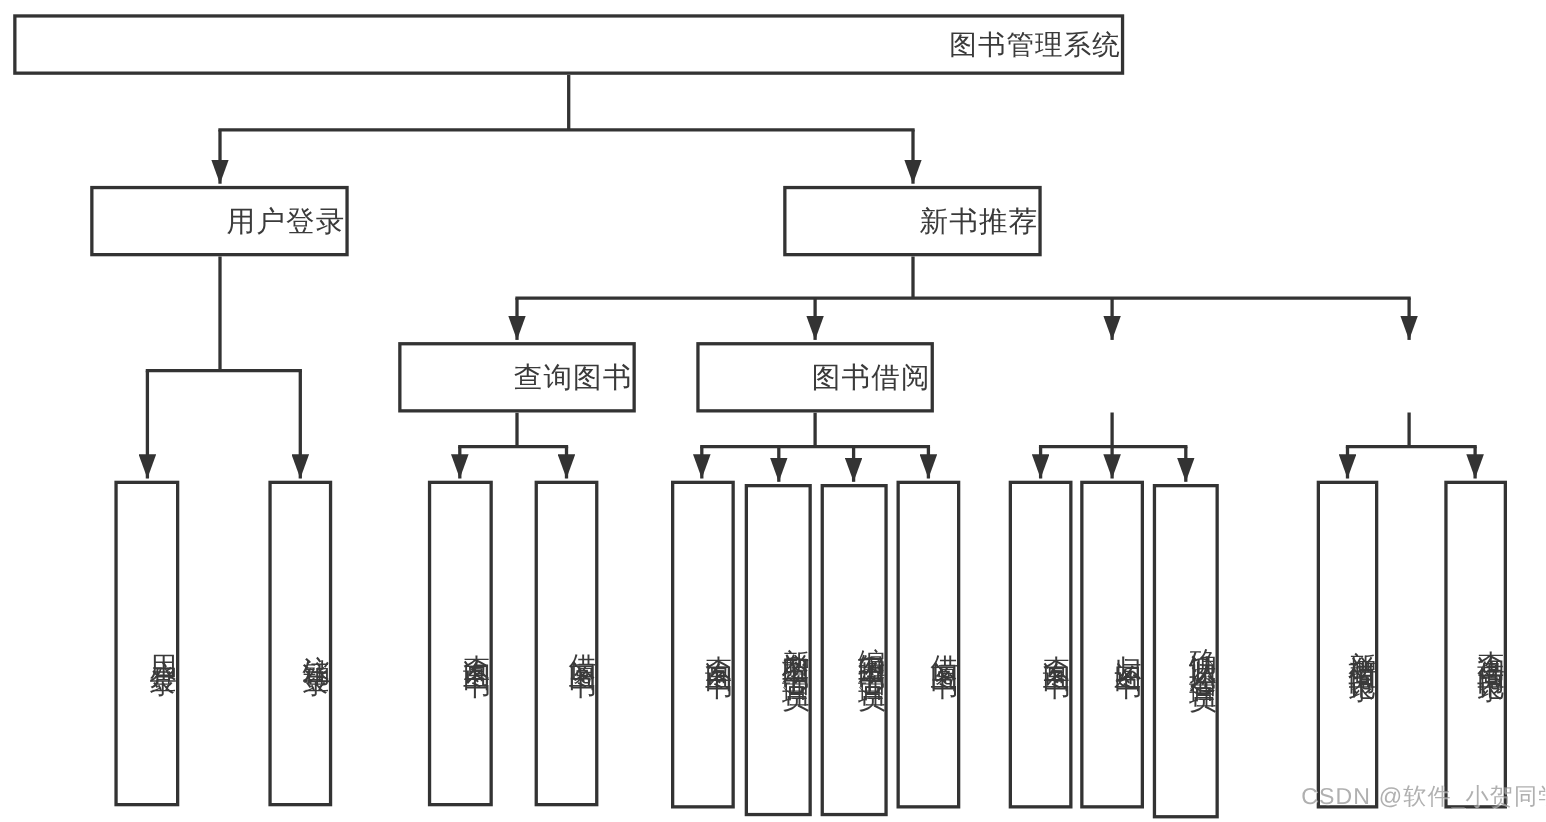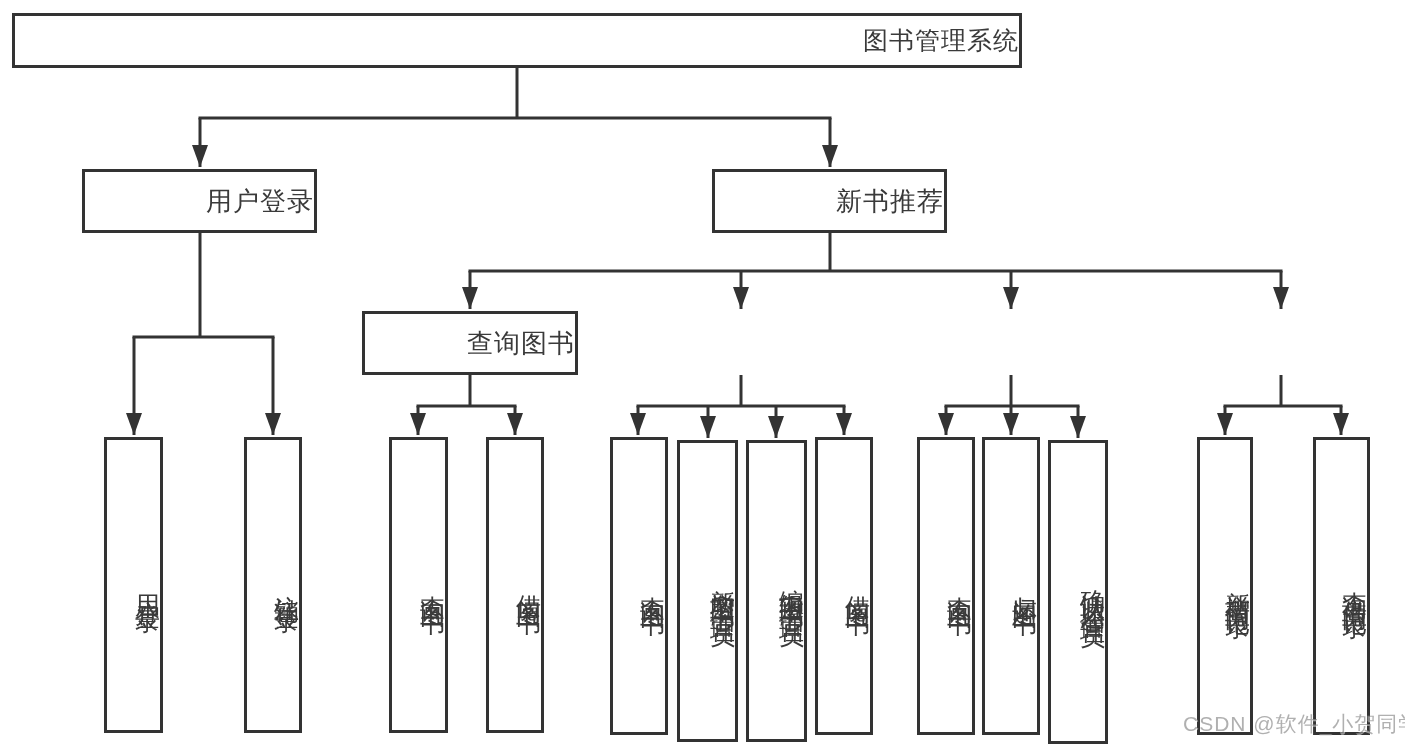--- a/index.html
+++ b/index.html
@@ -104,20 +104,23 @@
   <div class="box h" style="left:82px; top:169px; width:235px; height:64px;">
     <span class="lbl">用户登录</span>
   </div>
   <div class="box h" style="left:712px; top:169px; width:235px; height:64px;">
     <span class="lbl">新书推荐</span>
   </div>
 
   <div class="box h" style="left:362px; top:311px; width:216px; height:64px;">
     <span class="lbl">查询图书</span>
   </div>
+  <div class="box h" style="left:633px; top:311px; width:216px; height:64px;">
+    <span class="lbl">图书借阅</span>
+  </div>
 
   <div class="box v" style="left:104px; top:437px; width:59px; height:296px;">
     <span class="lbl">用户登录</span>
   </div>
   <div class="box v" style="left:244px; top:437px; width:58px; height:296px;">
     <span class="lbl">注销登录</span>
   </div>
 
   <div class="box v" style="left:389px; top:437px; width:59px; height:296px;">
     <span class="lbl">查询图书</span>

